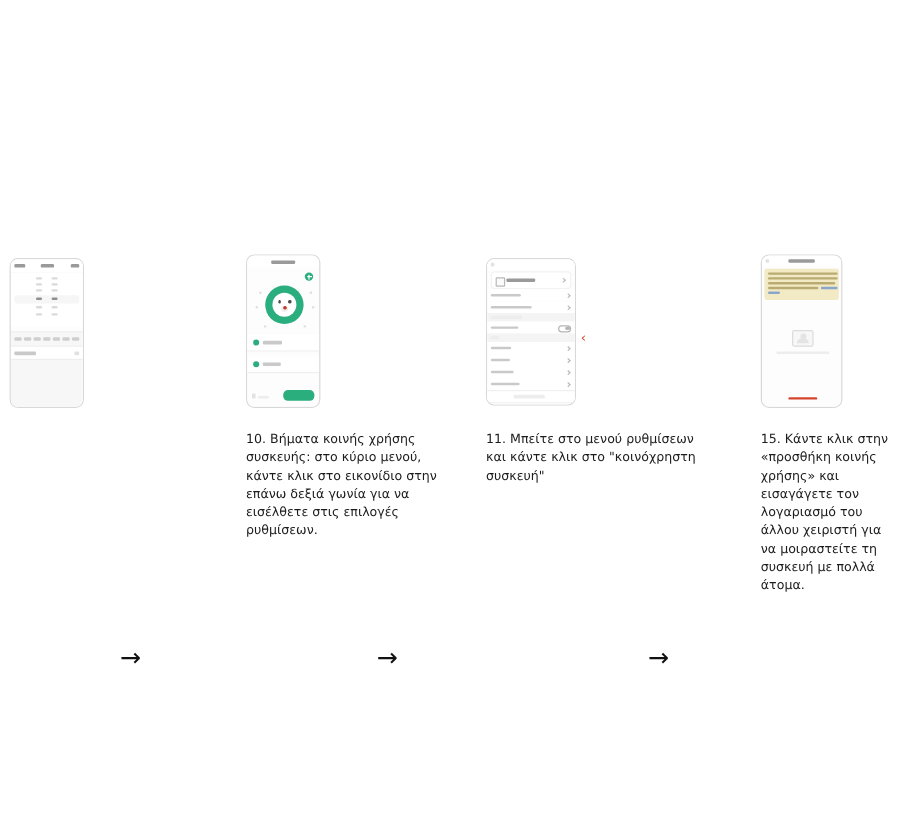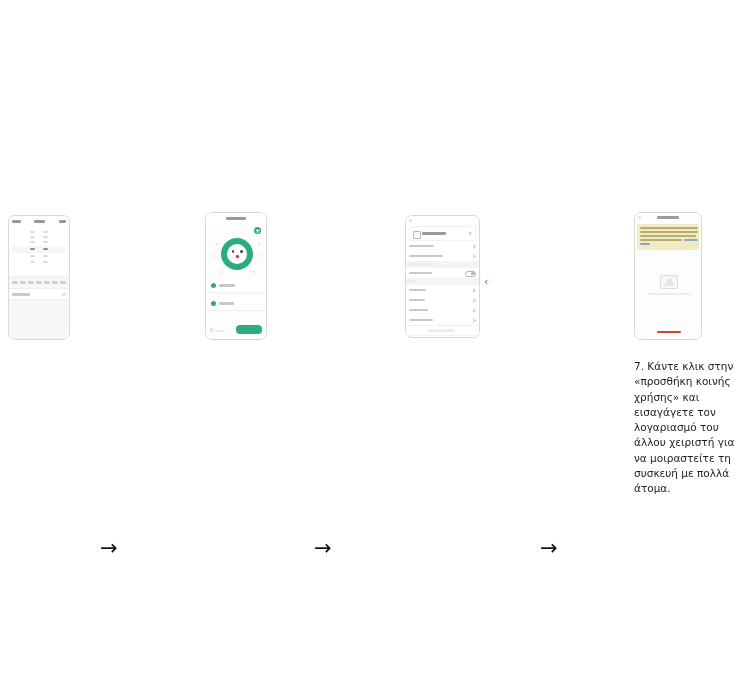--- a/index.html
+++ b/index.html
@@ -588,15 +588,17 @@
           <div class="p4-empty"></div>
           <div class="bar vlight" style="left:12px; top:80px; width:44px; height:2px;"></div>
 
           <div class="bar" style="left:22px; bottom:6px; width:24px; height:2.5px; background:#d6452b;"></div>
         </div>
       </div>
     </div>
 
   </div>
 
-  <div class="caption cap-4">7. Κάντε κλικ στην «προσθήκη κοινής χρήσης» και εισαγάγετε τον λογαριασμό του άλλου χειριστή για να μοιραστείτε τη συσκευή με πολλά άτομα.</div>
+  <div class="caption cap-2">10. Βήματα κοινής χρήσης συσκευής: στο κύριο μενού, κάντε κλικ στο εικονίδιο στην επάνω δεξιά γωνία για να εισέλθετε στις επιλογές ρυθμίσεων.</div>
+  <div class="caption cap-3">11. Μπείτε στο μενού ρυθμίσεων και κάντε κλικ στο "κοινόχρηστη συσκευή"</div>
+  <div class="caption cap-4">15. Κάντε κλικ στην «προσθήκη κοινής χρήσης» και εισαγάγετε τον λογαριασμό του άλλου χειριστή για να μοιραστείτε τη συσκευή με πολλά άτομα.</div>
 
 </div>
 
 </body></html>

